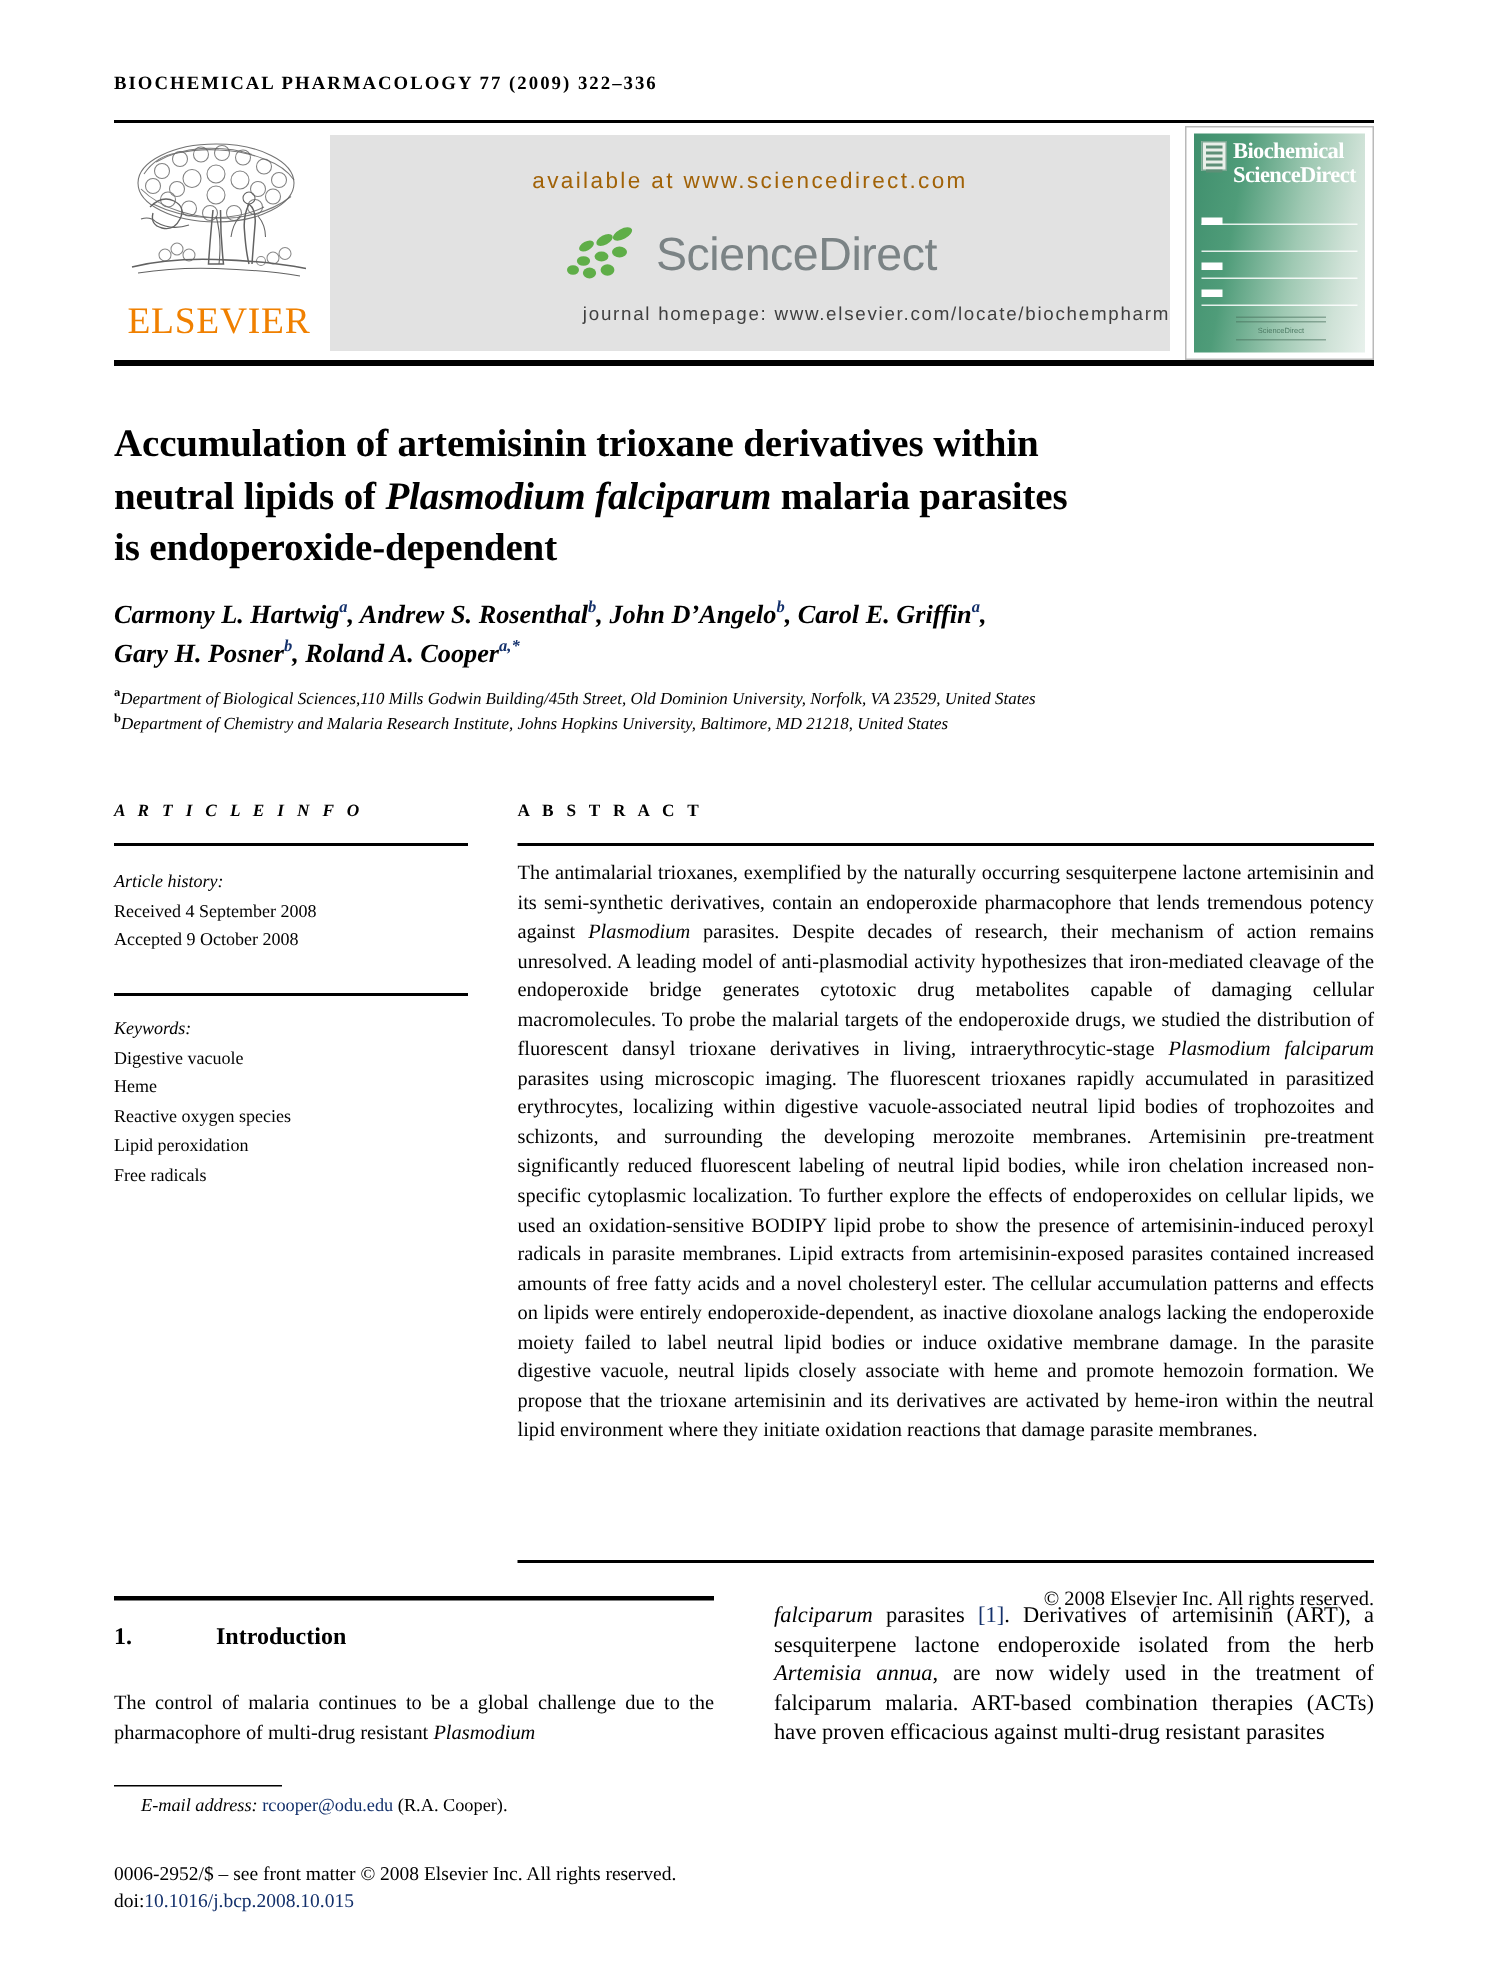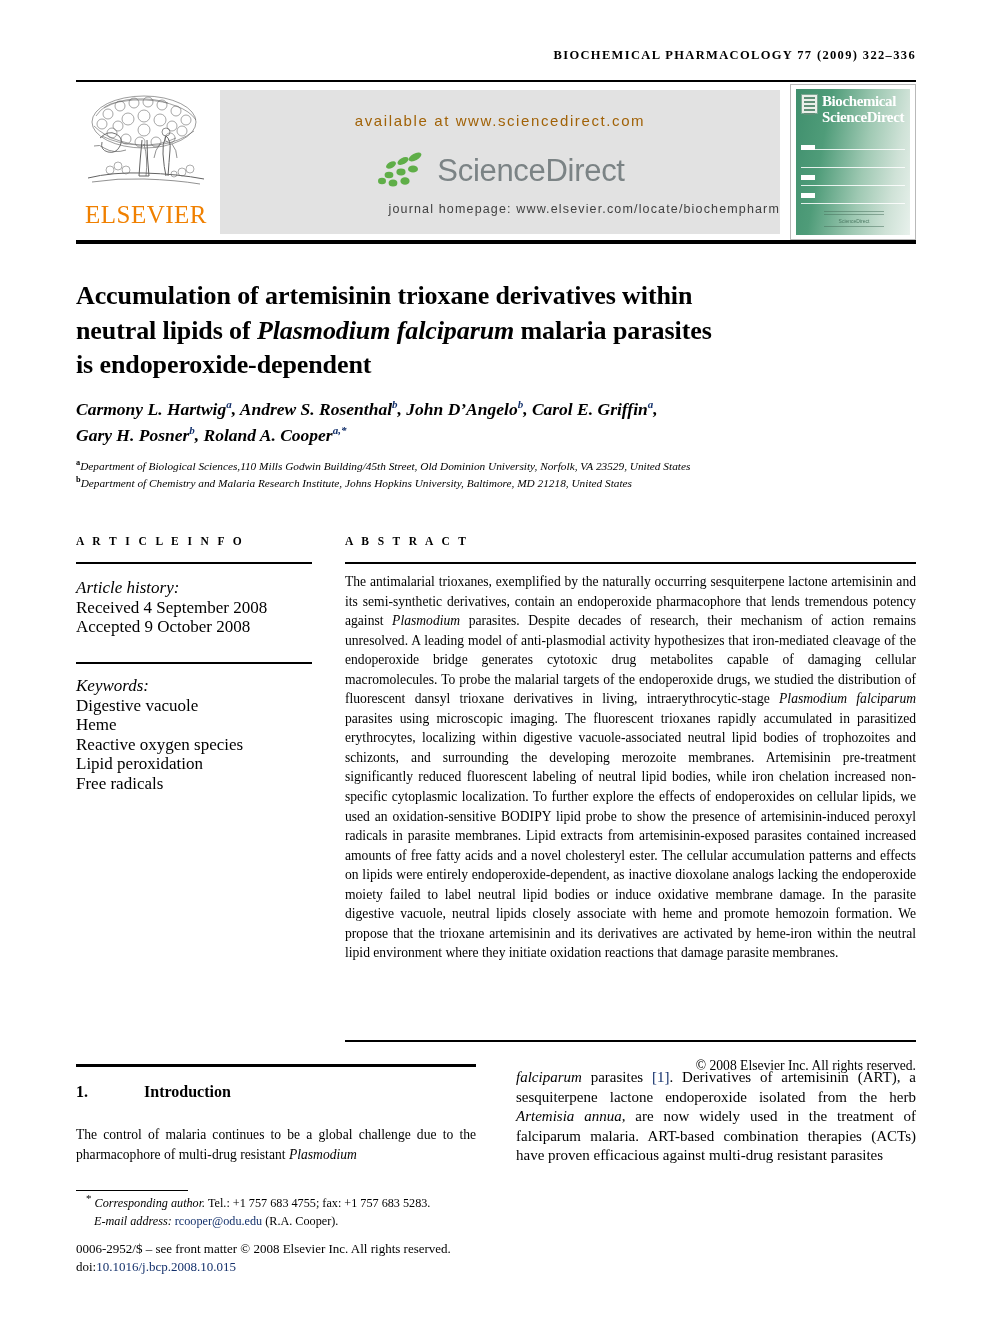--- a/index.html
+++ b/index.html
@@ -21,21 +21,21 @@
     width: 992px;
     height: 1323px;
   }
 
   
   .running-head {
     position: absolute;
     left: 76px;
     top: 48px;
     width: 840px;
-    text-align: right;
+    text-align: left;
     font-family: "Liberation Serif", serif;
     font-size: 12.5px;
     font-weight: bold;
     letter-spacing: 1.35px;
     color: #000;
   }
 
   
   .rule-top {
     position: absolute;
@@ -257,21 +257,21 @@
     position: absolute;
     background: #000;
   }
 
   
   .info-col {
     position: absolute;
     left: 76px;
     width: 240px;
     font-family: "Liberation Serif", serif;
-    font-size: 17px;
+    font-size: 12px;
     line-height: 19.6px;
   }
   .info-col .it { font-style: italic; }
 
   
   .abstract {
     position: absolute;
     left: 345px; top: 572px;
     width: 571px;
     font-family: "Liberation Serif", serif;
@@ -481,21 +481,21 @@
 
   <div class="authors">
     <span><span>Carmony L. Hartwig</span><sup>a</sup><span>, </span></span><span><span>Andrew S. Rosenthal</span><sup>b</sup><span>, </span></span><span><span>John D’Angelo</span><sup>b</sup><span>, </span></span><span><span>Carol E. Griffin</span><sup>a</sup><span>,</span></span><br><span><span>Gary H. Posner</span><sup>b</sup><span>, </span></span><span><span>Roland A. Cooper</span><sup>a,*</sup></span>
   </div>
 
   <div class="affil">
     <div><sup>a</sup><span>Department of Biological Sciences,110 Mills Godwin Building/45th Street, Old Dominion University, Norfolk, VA 23529, United States</span></div>
     <div><sup>b</sup><span>Department of Chemistry and Malaria Research Institute, Johns Hopkins University, Baltimore, MD 21218, United States</span></div>
   </div>
 
-  <div class="sec-label" style="left:76px; top:535px;">A R T I C L E  I N F O</div>
+  <div class="sec-label" style="left:76px; top:535px;font-style:italic;">A R T I C L E  I N F O</div>
   <div class="hr" style="left:76px; top:562px; width:236px; height:2px;"></div>
 
   <div class="info-col" style="top:578px;">
     <div class="it">Article history:</div>
     <div>Received 4 September 2008</div>
     <div>Accepted 9 October 2008</div>
   </div>
 
   <div class="hr" style="left:76px; top:662px; width:236px; height:2px;"></div>
 
@@ -519,21 +519,20 @@
 
   <div class="hr" style="left:76px; top:1064px; width:400px; height:3px;"></div>
   <div class="sec-num-head"><span class="n">1.</span><span>Introduction</span></div>
 
   <div class="col-left"><span>The control of malaria continues to be a global challenge due to the pharmacophore of multi-drug resistant </span><i>Plasmodium</i></div>
 
   <div class="col-right"><i>falciparum</i><span> parasites </span><span class="ref-link">[1]</span><span>. Derivatives of artemisinin (ART), a sesquiterpene lactone endoperoxide isolated from the herb </span><i>Artemisia annua</i><span>, are now widely used in the treatment of falciparum malaria. ART-based combination therapies (ACTs) have proven efficacious against multi-drug resistant parasites</span></div>
 
   <div class="footnote">
     <div class="fn-rule"></div>
-    <div style="text-indent:10px;"><span class="star">*</span> <span class="ital">Corresponding author.</span><span> Tel.: +1 757 683 4755; fax: +1 757 683 5283.</span></div>
     <div style="text-indent:18px;"><span class="ital">E-mail address:</span> <span class="link">rcooper@odu.edu</span> <span>(R.A. Cooper).</span></div>
   </div>
 
   <div class="frontmatter">
     <div>0006-2952/$ – see front matter © 2008 Elsevier Inc. All rights reserved.</div>
     <div><span>doi:</span><span class="ref-link">10.1016/j.bcp.2008.10.015</span></div>
   </div>
 
 </div>
 

